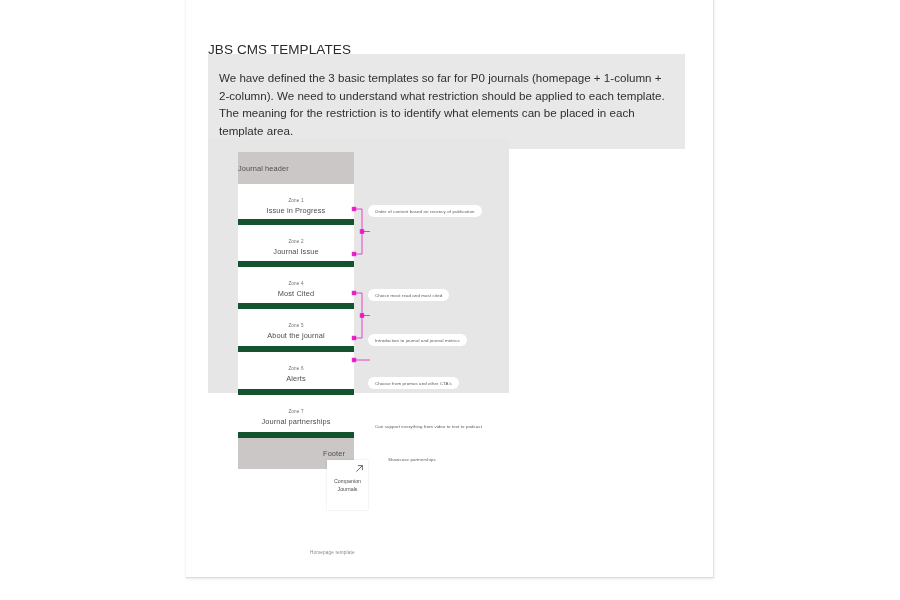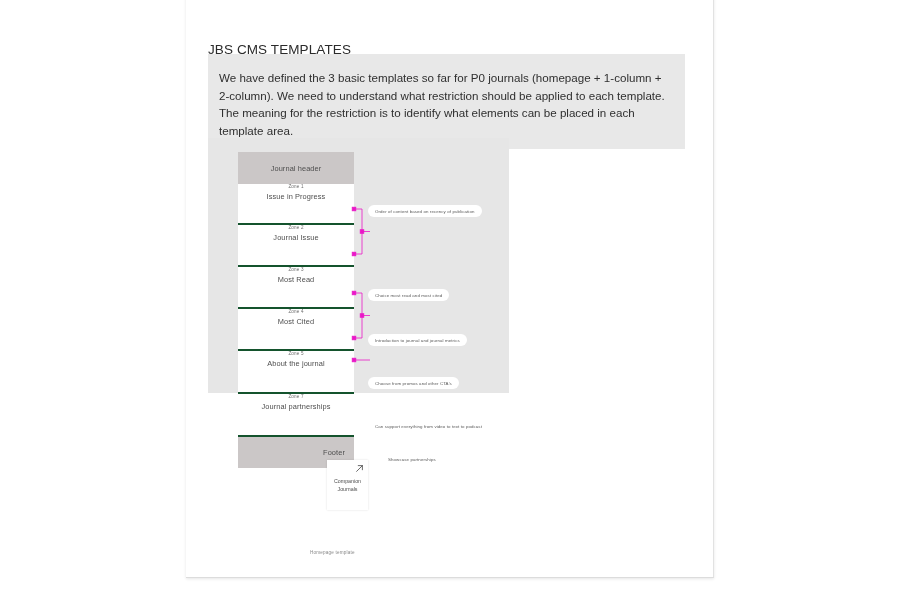--- a/index.html
+++ b/index.html
@@ -67,32 +67,31 @@
   #template-column {
     position: absolute;
     left: 30px;
     top: 14px;
     width: 116px;
   }
 
   .zone-block {
     position: relative;
     background: #ffffff;
-    border-bottom: 2px solid #14532d;
+    border-bottom: 6px solid #14532d;
     box-sizing: border-box;
     text-align: center;
-    padding-top: 0;
+    padding-top: 14px;
   }
 
   .band-gray {
     background: #cbc7c7;
     border-bottom: none;
     display: flex;
     align-items: center;
-    justify-content: center;
     padding-top: 0;
   }
 
   .zone-index {
     font-size: 4.6px;
     color: #6d6d6d;
     letter-spacing: 0.15px;
     margin-bottom: 2.5px;
   }
   .zone-title {
@@ -197,35 +196,35 @@
       <div class="zone-block" style="height:41px;">
         <div class="zone-index">Zone 1</div>
         <div class="zone-title">Issue in Progress</div>
       </div>
 
       <div class="zone-block" style="height:42px;">
         <div class="zone-index">Zone 2</div>
         <div class="zone-title">Journal Issue</div>
       </div>
 
-      <div class="zone-block" style="height:42px;">
-        <div class="zone-index">Zone 3</div>
-        <div class="zone-title">Most Read</div>
-      </div>
 
       <div class="zone-block" style="height:42px;">
         <div class="zone-index">Zone 4</div>
         <div class="zone-title">Most Cited</div>
       </div>
 
       <div class="zone-block" style="height:43px;">
         <div class="zone-index">Zone 5</div>
         <div class="zone-title">About the journal</div>
       </div>
 
+      <div class="zone-block" style="height:43px;">
+        <div class="zone-index">Zone 6</div>
+        <div class="zone-title">Alerts</div>
+      </div>
 
       <div class="zone-block" style="height:43px;">
         <div class="zone-index">Zone 7</div>
         <div class="zone-title">Journal partnerships</div>
       </div>
 
       <div class="zone-block band-gray" style="height:31px;">
         <span class="band-label band-footer-label">Footer</span>
       </div>
 

